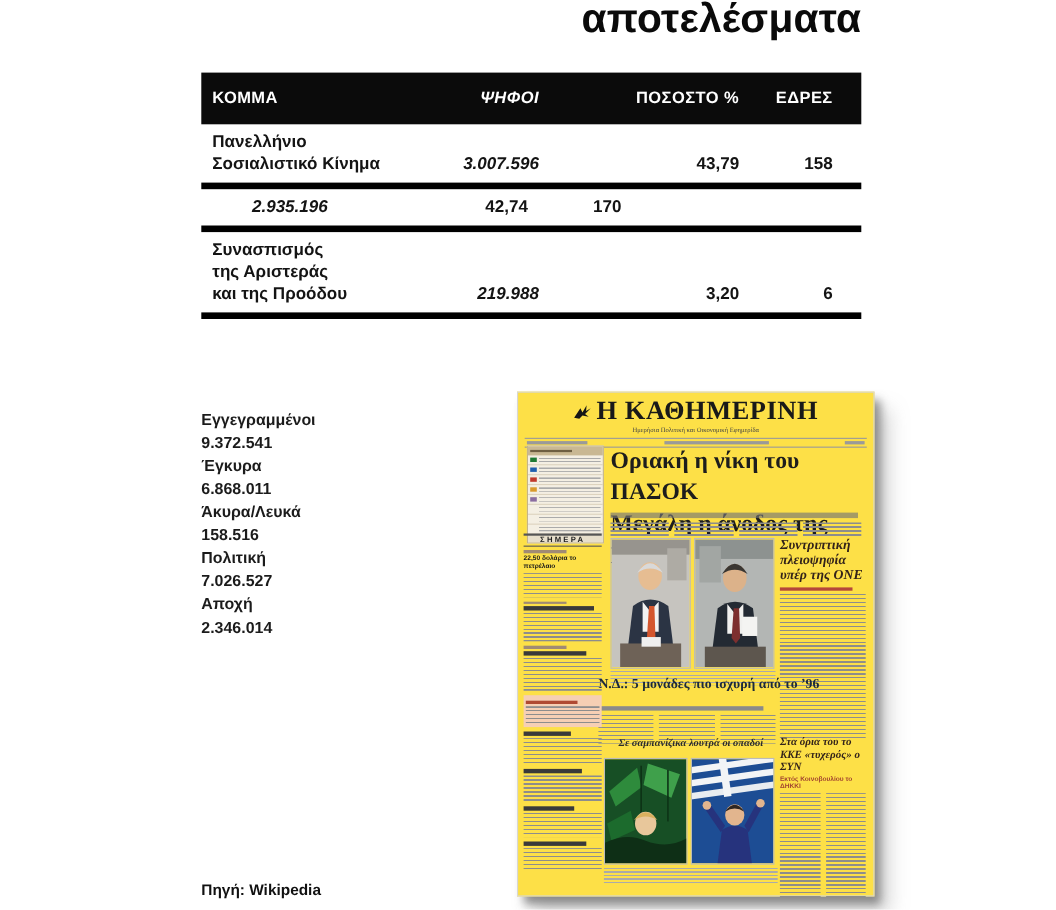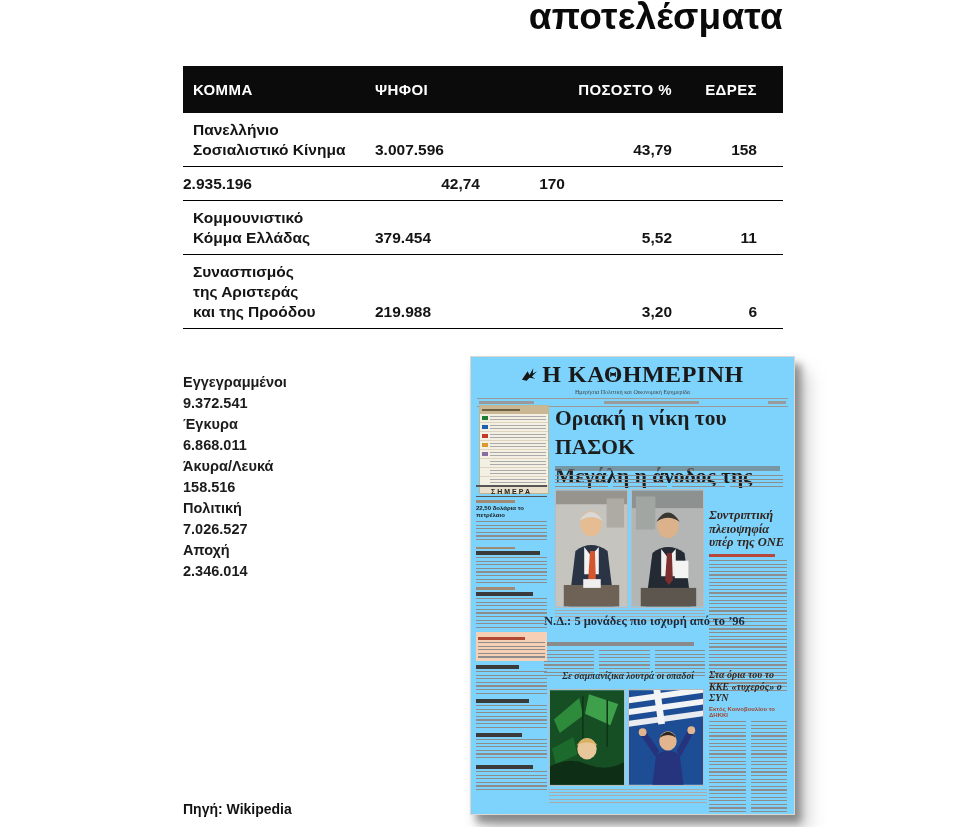--- a/index.html
+++ b/index.html
@@ -7,36 +7,36 @@
             font-family:"Liberation Sans", sans-serif; color:#111; }
 
   
   .page-title { position:absolute; top:-6px; left:183px; width:600px; text-align:right;
                 font-size:37px; font-weight:bold; letter-spacing:0.2px; color:#0a0a0a; line-height:46px; }
 
   
   .rtable { position:absolute; left:183px; top:66px; width:600px; }
   .rhead { background:#0b0b0b; color:#fff; height:47px; display:flex; align-items:center;
            font-weight:bold; font-size:15px; letter-spacing:0.4px; }
-  .rrow  { display:flex; align-items:flex-end; border-bottom:1px solid #000000;
+  .rrow  { display:flex; align-items:flex-end; border-bottom:6px solid #000000;
            font-weight:bold; font-size:15.5px; line-height:20px; color:#141414; padding:7px 0 6px 0; }
   .c-party { flex:1; padding-left:10px; }
-  .c-votes { width:115px; text-align:left; }
+  .c-votes { width:115px; text-align:right;font-style:italic; }
   .c-pct   { width:182px; text-align:right; }
   .c-seats { width:85px; text-align:right; padding-right:26px; }
   .pline { display:block; }
 
   
   .stats { position:absolute; left:183px; top:372px; font-weight:bold; font-size:14.5px;
            line-height:21px; color:#1b1b1b; }
   .source { position:absolute; left:183px; top:801px; font-weight:bold; font-size:14px; color:#111; }
 
   
   .newspaper { position:absolute; left:470px; top:356px; width:323px; height:457px;
-               background:#7dd3fc; border:1px solid #d8d7d2;
+               background:#fde047; border:1px solid #d8d7d2;
                box-shadow:6px 8px 8px rgba(110,110,110,0.75), 14px 16px 16px rgba(140,140,140,0.35); }
   .newspaper * { box-sizing:border-box; }
   .np-abs { position:absolute; }
 
   .np-masthead { top:4px; left:0; width:100%; display:flex; justify-content:center;
                  align-items:center; gap:4px; }
   .np-name { font-family:"Liberation Serif","DejaVu Serif",serif; font-weight:bold;
              font-size:24px; color:#191919; letter-spacing:0.5px; white-space:nowrap; }
   .np-tagline { top:32px; left:0; width:100%; text-align:center; font-size:6px; color:#444;
                 font-family:"Liberation Serif",serif; }
@@ -64,21 +64,21 @@
                  font-weight:bold; font-size:21.5px; line-height:29px; color:#1d1d1d; }
   .np-deck { top:109px; left:84px; width:225px; height:5px; background:#777; opacity:0.65; }
   .np-bodytop { top:118px; left:84px; width:228px; height:13px; }
   .np-bodytop > div { height:13px; }
 
   .np-photo { border:1px solid #bbb; }
   .np-photocap { top:253px; left:84px; width:150px; height:13px; }
 
   .np-right { top:132px; left:238px; width:78px; }
   .np-right-headline { font-family:"Liberation Serif","DejaVu Serif",serif; font-style:italic;
-                       font-weight:bold; font-size:12.5px; line-height:13.5px; color:#33231a;margin-top:20px; }
+                       font-weight:bold; font-size:12.5px; line-height:13.5px; color:#33231a; }
   .redbar { height:3px; background:#b5483a; margin:4px 0 3px 0; width:85%; }
   .np-right-body { height:132px; }
 
   .np-nd-headline { top:257px; left:73px; width:220px; font-family:"Liberation Serif",serif;
                     font-weight:bold; font-size:12.5px; color:#1c2a3a; white-space:nowrap; }
   .np-nd-sub { top:285px; left:73px; width:150px; height:4px; background:#8a8a8a; }
   .np-nd-body { top:293px; left:73px; width:161px; height:26px; }
   .np-nd-body > div { height:26px; }
 
   .np-fans-headline { top:314px; left:78px; width:158px; text-align:center;
@@ -125,29 +125,20 @@
       <div class="c-pct">43,79</div>
       <div class="c-seats">158</div>
     </div>
 
     <div class="rrow">
       <div class="c-votes">2.935.196</div>
       <div class="c-pct">42,74</div>
       <div class="c-seats">170</div>
     </div>
 
-    <div class="rrow">
-      <div class="c-party">
-        <span class="pline">Κομμουνιστικό</span>
-        <span class="pline">Κόμμα Ελλάδας</span>
-      </div>
-      <div class="c-votes">379.454</div>
-      <div class="c-pct">5,52</div>
-      <div class="c-seats">11</div>
-    </div>
 
     <div class="rrow">
       <div class="c-party">
         <span class="pline">Συνασπισμός</span>
         <span class="pline">της Αριστεράς</span>
         <span class="pline">και της Προόδου</span>
       </div>
       <div class="c-votes">219.988</div>
       <div class="c-pct">3,20</div>
       <div class="c-seats">6</div>

